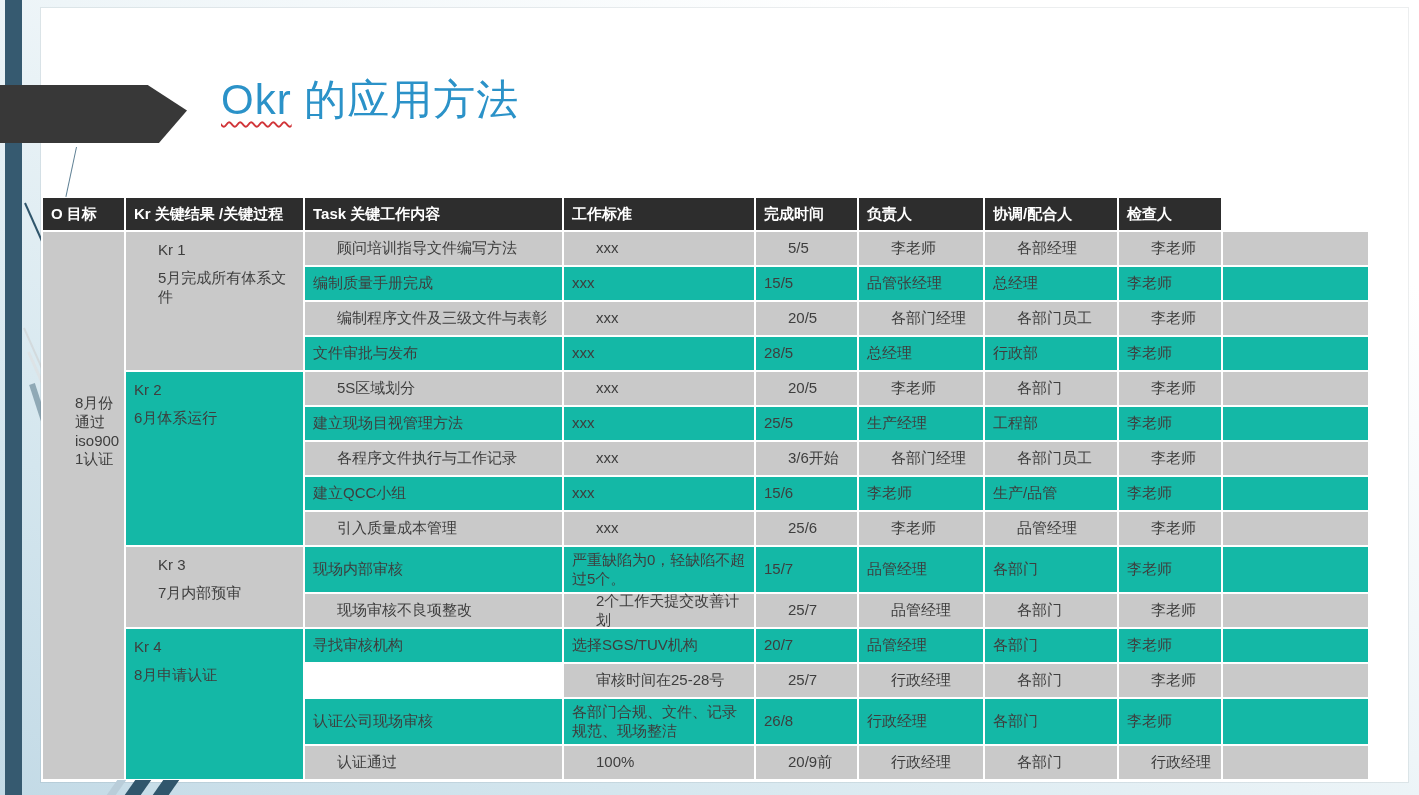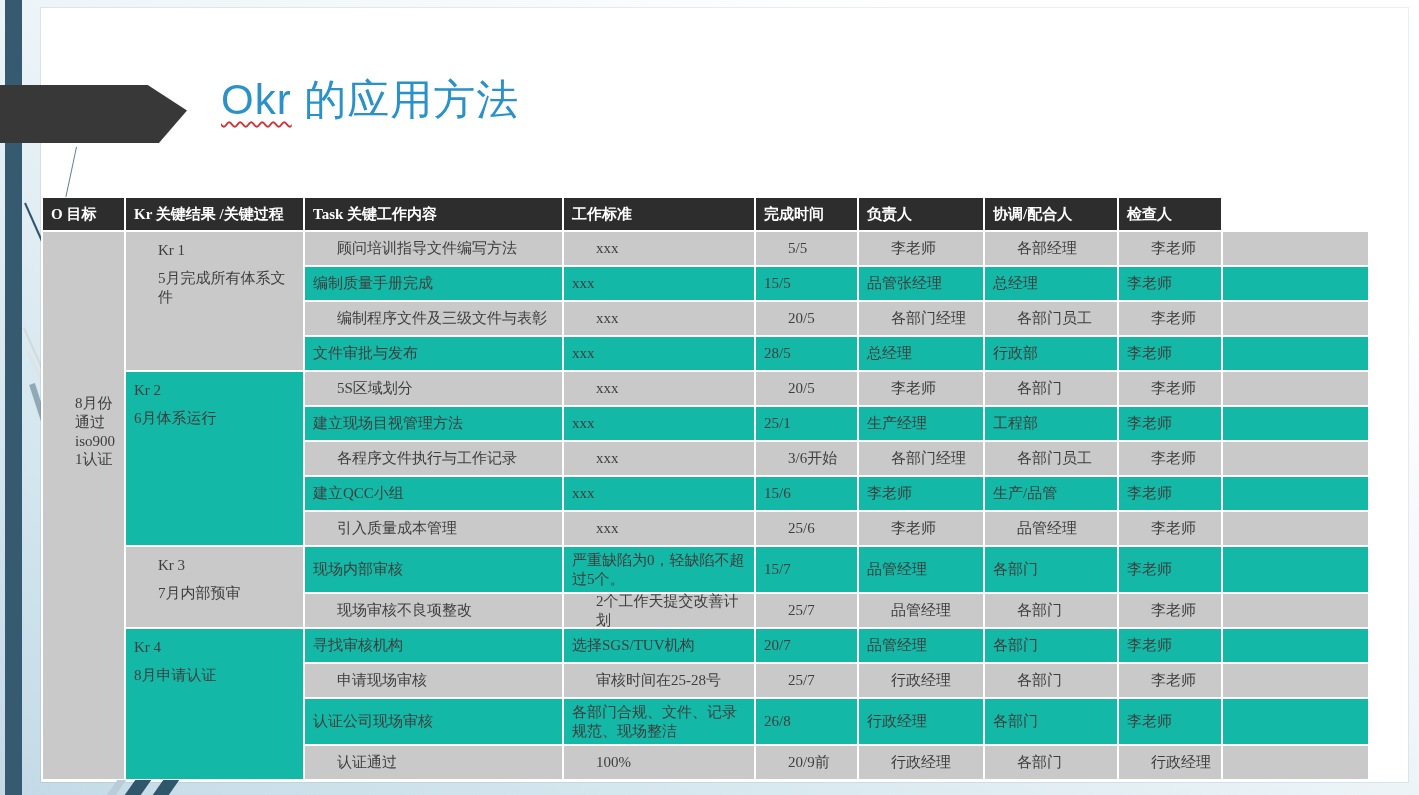--- a/index.html
+++ b/index.html
@@ -40,21 +40,21 @@
     text-decoration-line:underline; text-decoration-style:wavy;
     text-decoration-color:#d13438; text-decoration-thickness:2px; text-underline-offset:7px;
   }
   
   .okr-table {
     position:absolute; left:43px; top:198px;
     display:grid;
     grid-template-columns:81px 177px 257px 190px 101px 124px 132px 102px 145px;
     grid-template-rows:32px 33px 33px 33px 33px 33px 33px 33px 33px 33px 45px 33px 33px 33px 45px 33px;
     gap:2px;
-    font-size:15px; color:#3e3e3e;font-family:Liberation Serif, serif;
+    font-size:15px; color:#3e3e3e;
   }
   .cell { display:flex; align-items:center; padding:2px 8px; line-height:1.25; }
   .head { background:#2d2d2d; color:#ffffff; font-weight:bold; }
   .dark  { background:#c9c9c9;padding-left:32px; }
   .light { background:#14b8a6; }
   .kr-cell { flex-direction:column; align-items:flex-start; justify-content:flex-start; padding-top:9px; }
   .kr-desc { margin-top:9px; }
   .o-cell { padding-right:4px; }
   .o-inner { transform:translateY(-74px); word-break:break-word; }
   
@@ -146,21 +146,21 @@
   <div class="cell dark" style="grid-area:6/3">5S区域划分</div>
   <div class="cell dark" style="grid-area:6/4">xxx</div>
   <div class="cell dark" style="grid-area:6/5">20/5</div>
   <div class="cell dark" style="grid-area:6/6">李老师</div>
   <div class="cell dark" style="grid-area:6/7">各部门</div>
   <div class="cell dark" style="grid-area:6/8">李老师</div>
   <div class="cell dark" style="grid-area:6/9"></div>
 
   <div class="cell light" style="grid-area:7/3">建立现场目视管理方法</div>
   <div class="cell light" style="grid-area:7/4">xxx</div>
-  <div class="cell light" style="grid-area:7/5">25/1</div>
+  <div class="cell light" style="grid-area:7/5">25/5</div>
   <div class="cell light" style="grid-area:7/6">生产经理</div>
   <div class="cell light" style="grid-area:7/7">工程部</div>
   <div class="cell light" style="grid-area:7/8">李老师</div>
   <div class="cell light" style="grid-area:7/9"></div>
 
   <div class="cell dark" style="grid-area:8/3">各程序文件执行与工作记录</div>
   <div class="cell dark" style="grid-area:8/4">xxx</div>
   <div class="cell dark" style="grid-area:8/5">3/6开始</div>
   <div class="cell dark" style="grid-area:8/6">各部门经理</div>
   <div class="cell dark" style="grid-area:8/7">各部门员工</div>
@@ -200,21 +200,20 @@
   <div class="cell dark" style="grid-area:12/9"></div>
 
   <div class="cell light" style="grid-area:13/3">寻找审核机构</div>
   <div class="cell light" style="grid-area:13/4">选择SGS/TUV机构</div>
   <div class="cell light" style="grid-area:13/5">20/7</div>
   <div class="cell light" style="grid-area:13/6">品管经理</div>
   <div class="cell light" style="grid-area:13/7">各部门</div>
   <div class="cell light" style="grid-area:13/8">李老师</div>
   <div class="cell light" style="grid-area:13/9"></div>
 
-  <div class="cell dark" style="grid-area:14/3">申请现场审核</div>
   <div class="cell dark" style="grid-area:14/4">审核时间在25-28号</div>
   <div class="cell dark" style="grid-area:14/5">25/7</div>
   <div class="cell dark" style="grid-area:14/6">行政经理</div>
   <div class="cell dark" style="grid-area:14/7">各部门</div>
   <div class="cell dark" style="grid-area:14/8">李老师</div>
   <div class="cell dark" style="grid-area:14/9"></div>
 
   <div class="cell light" style="grid-area:15/3">认证公司现场审核</div>
   <div class="cell light" style="grid-area:15/4">各部门合规、文件、记录规范、现场整洁</div>
   <div class="cell light" style="grid-area:15/5">26/8</div>

